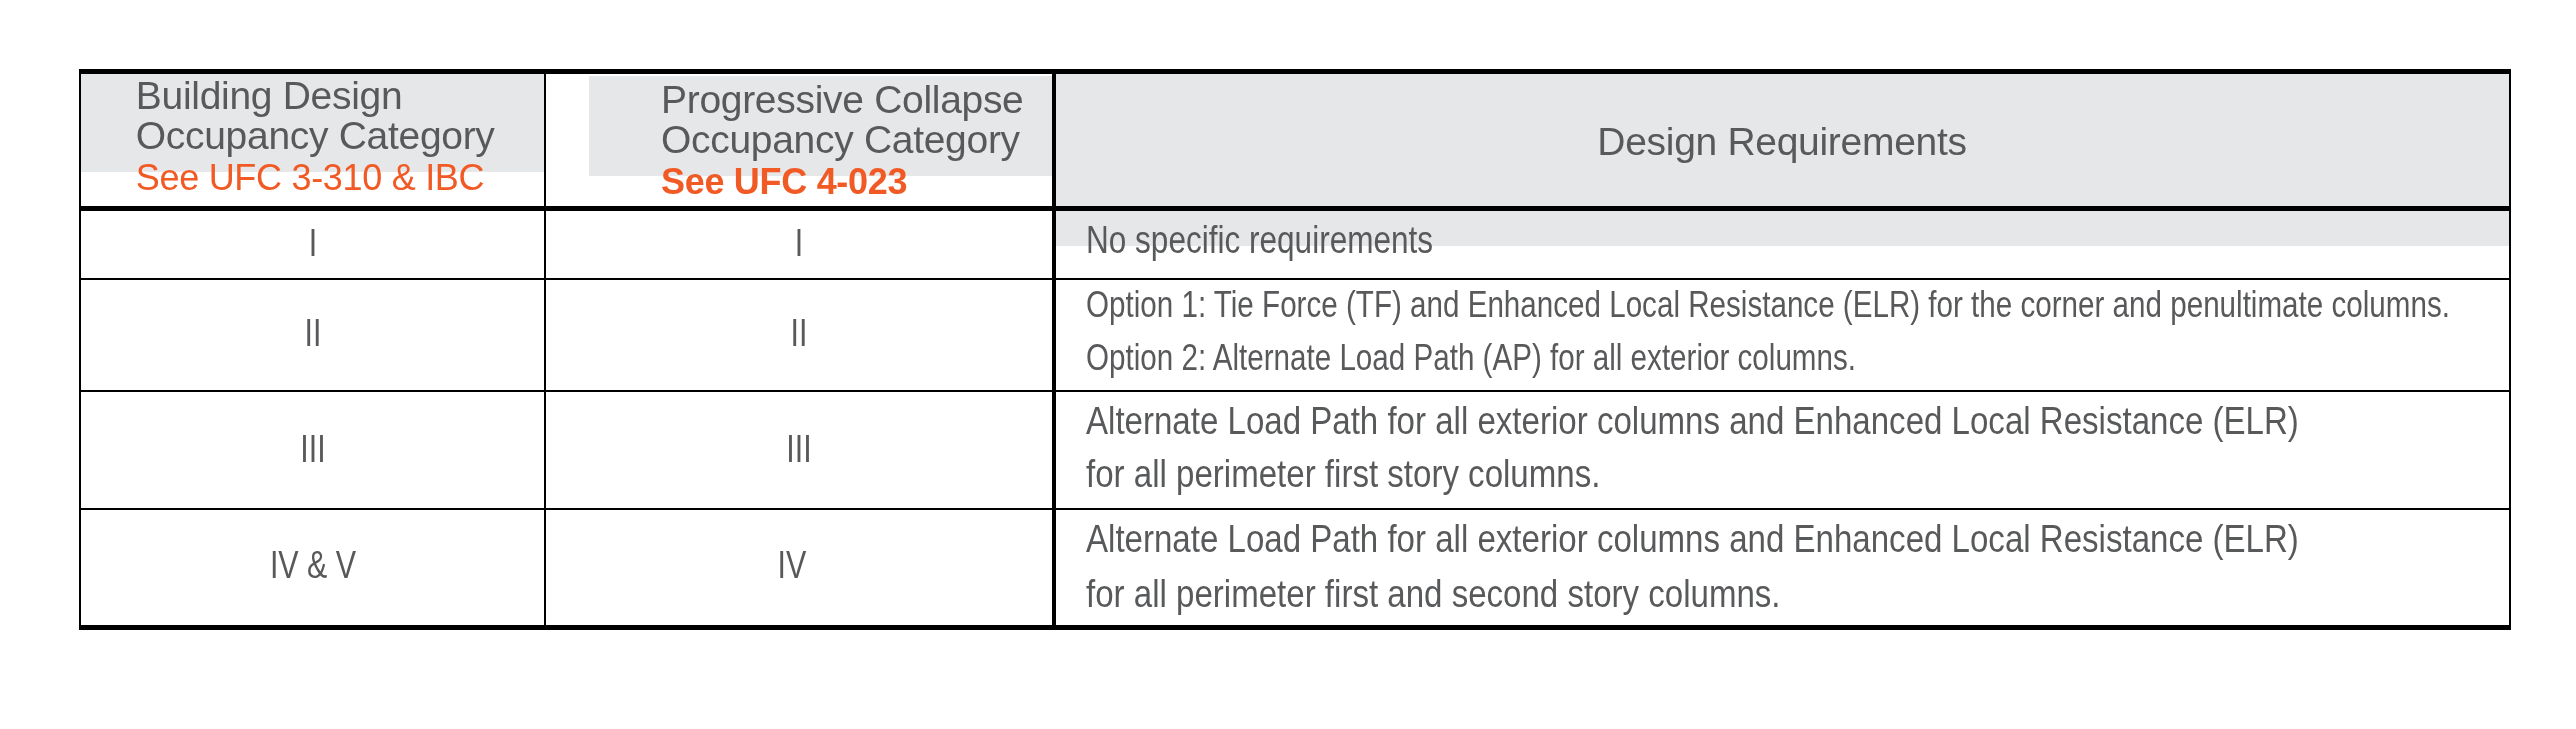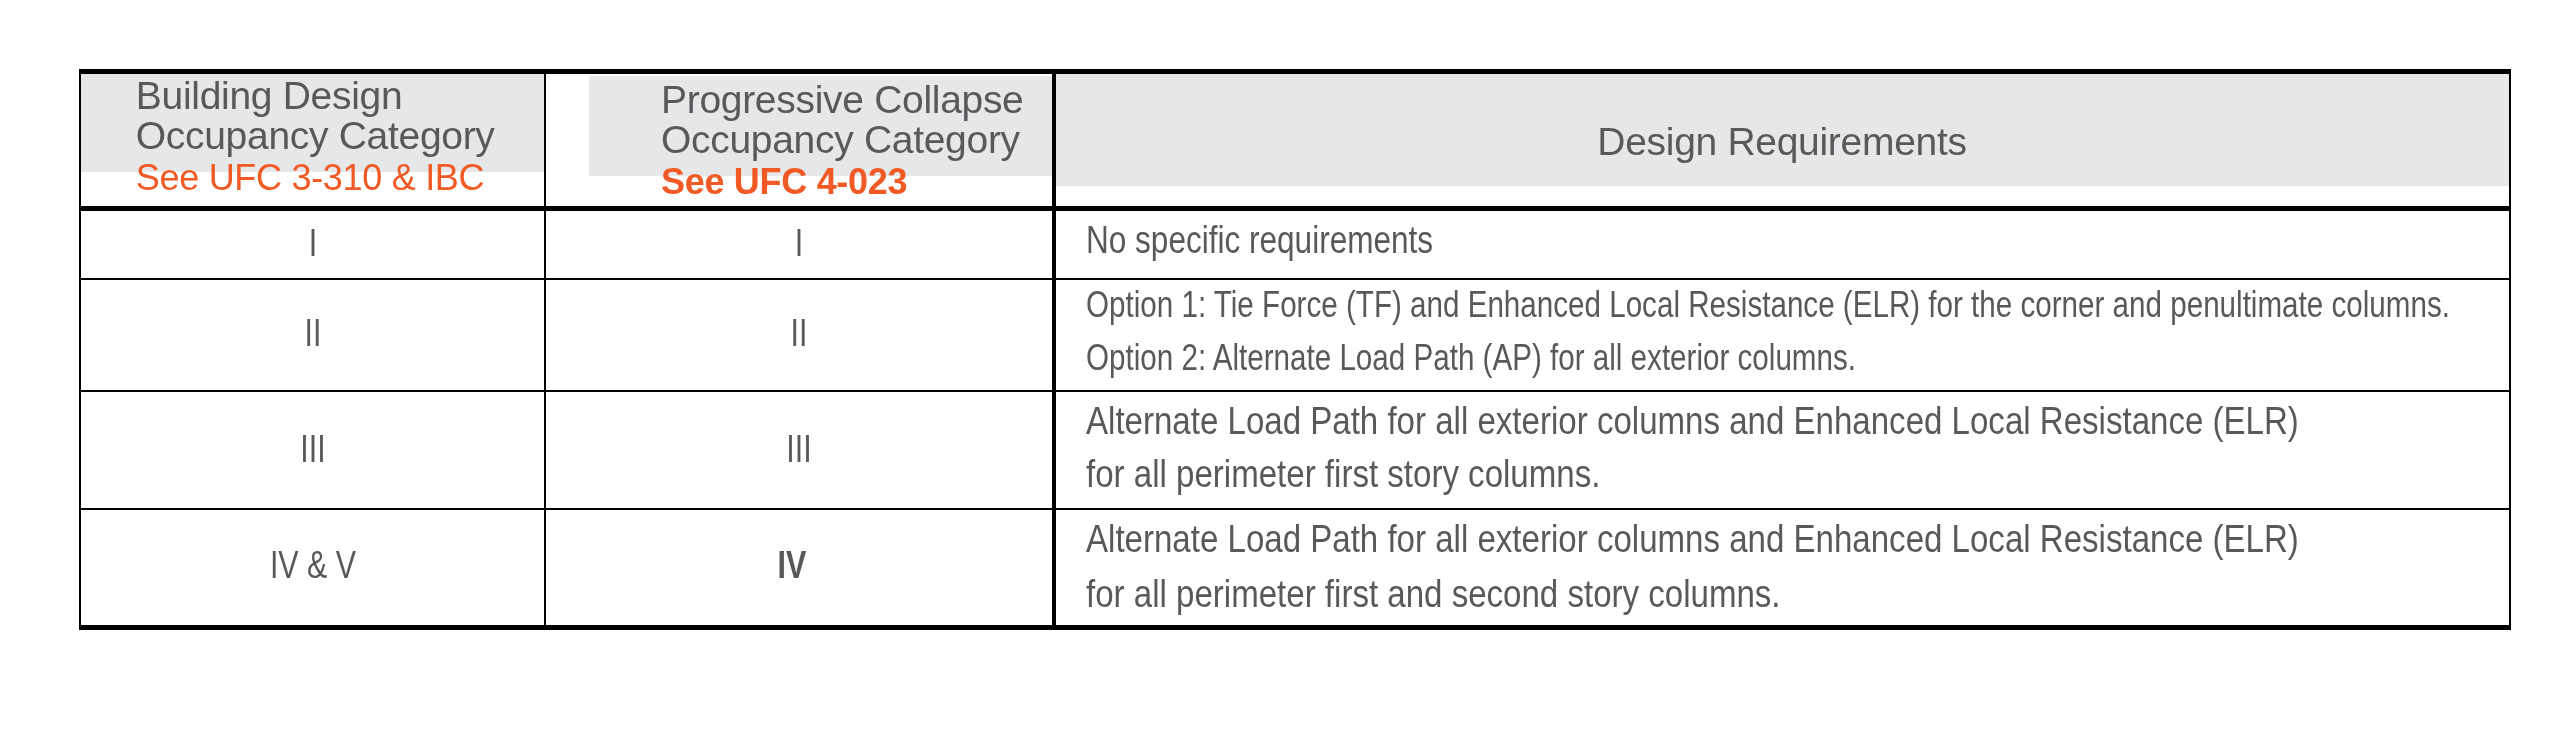--- a/index.html
+++ b/index.html
@@ -29,21 +29,21 @@
     <div class="hdr-text" style="left:55px; top:43px;">Occupancy Category</div>
     <div class="hdr-text hdr-ref" style="left:55px; top:85px;">See UFC 3-310 &amp; IBC</div>
   </div>
 
   <div class="cell hdr" style="left:467px; top:7px; width:506px; height:100px;margin-left:43px;">
     <div class="hdr-text" style="left:72px; top:3px;">Progressive Collapse</div>
     <div class="hdr-text" style="left:72px; top:43px;">Occupancy Category</div>
     <div class="hdr-text hdr-ref" style="left:72px; top:85px;font-weight:bold;">See UFC 4-023</div>
   </div>
 
-  <div class="cell hdr" style="left:976px; top:4.8px; width:1454px; height:112px;text-decoration:underline;">
+  <div class="cell hdr" style="left:976px; top:4.8px; width:1454px; height:172px;text-decoration:underline;">
     <div class="hdr-text hdr-center" style="left:0; top:47px;">Design Requirements</div>
   </div>
 
   <div class="cell" style="left:1.8px; top:142px; width:464px; height:67px;">
     <div class="num" style="top:9.5px;">I</div>
   </div>
   <div class="cell" style="left:467px; top:142px; width:506px; height:67px;">
     <div class="num" style="top:9.5px;">I</div>
   </div>
   <div class="cell" style="left:1007px; top:142px; width:1419px; height:70px;">
@@ -68,21 +68,21 @@
     <div class="num" style="top:35px;">III</div>
   </div>
   <div class="cell" style="left:1007px; top:323px; width:1419px; height:116px;">
     <div class="req-line" style="top:7.8px; transform:scaleX(0.87);">Alternate Load Path for all exterior columns and Enhanced Local Resistance (ELR)</div>
     <div class="req-line" style="top:61px; transform:scaleX(0.87);">for all perimeter first story columns.</div>
   </div>
 
   <div class="cell" style="left:1.8px; top:441px; width:464px; height:114px;border-radius:25px;">
     <div class="num" style="top:33px;">IV &amp; V</div>
   </div>
-  <div class="cell" style="left:467px; top:441px; width:492px; height:114px;font-weight:bold;">
+  <div class="cell" style="left:467px; top:441px; width:492px; height:114px;">
     <div class="num" style="top:33px;">IV</div>
   </div>
   <div class="cell" style="left:1007px; top:441px; width:1419px; height:114px;">
     <div class="req-line" style="top:8.3px; transform:scaleX(0.87);">Alternate Load Path for all exterior columns and Enhanced Local Resistance (ELR)</div>
     <div class="req-line" style="top:63px; transform:scaleX(0.87);">for all perimeter first and second story columns.</div>
   </div>
 
   <div class="rule" style="left:0; top:0; width:2432px; height:4.8px;"></div>
   <div class="rule" style="left:0; top:556px; width:2432px; height:4.8px;"></div>
   <div class="rule" style="left:0; top:0; width:1.8px; height:561px;"></div>

